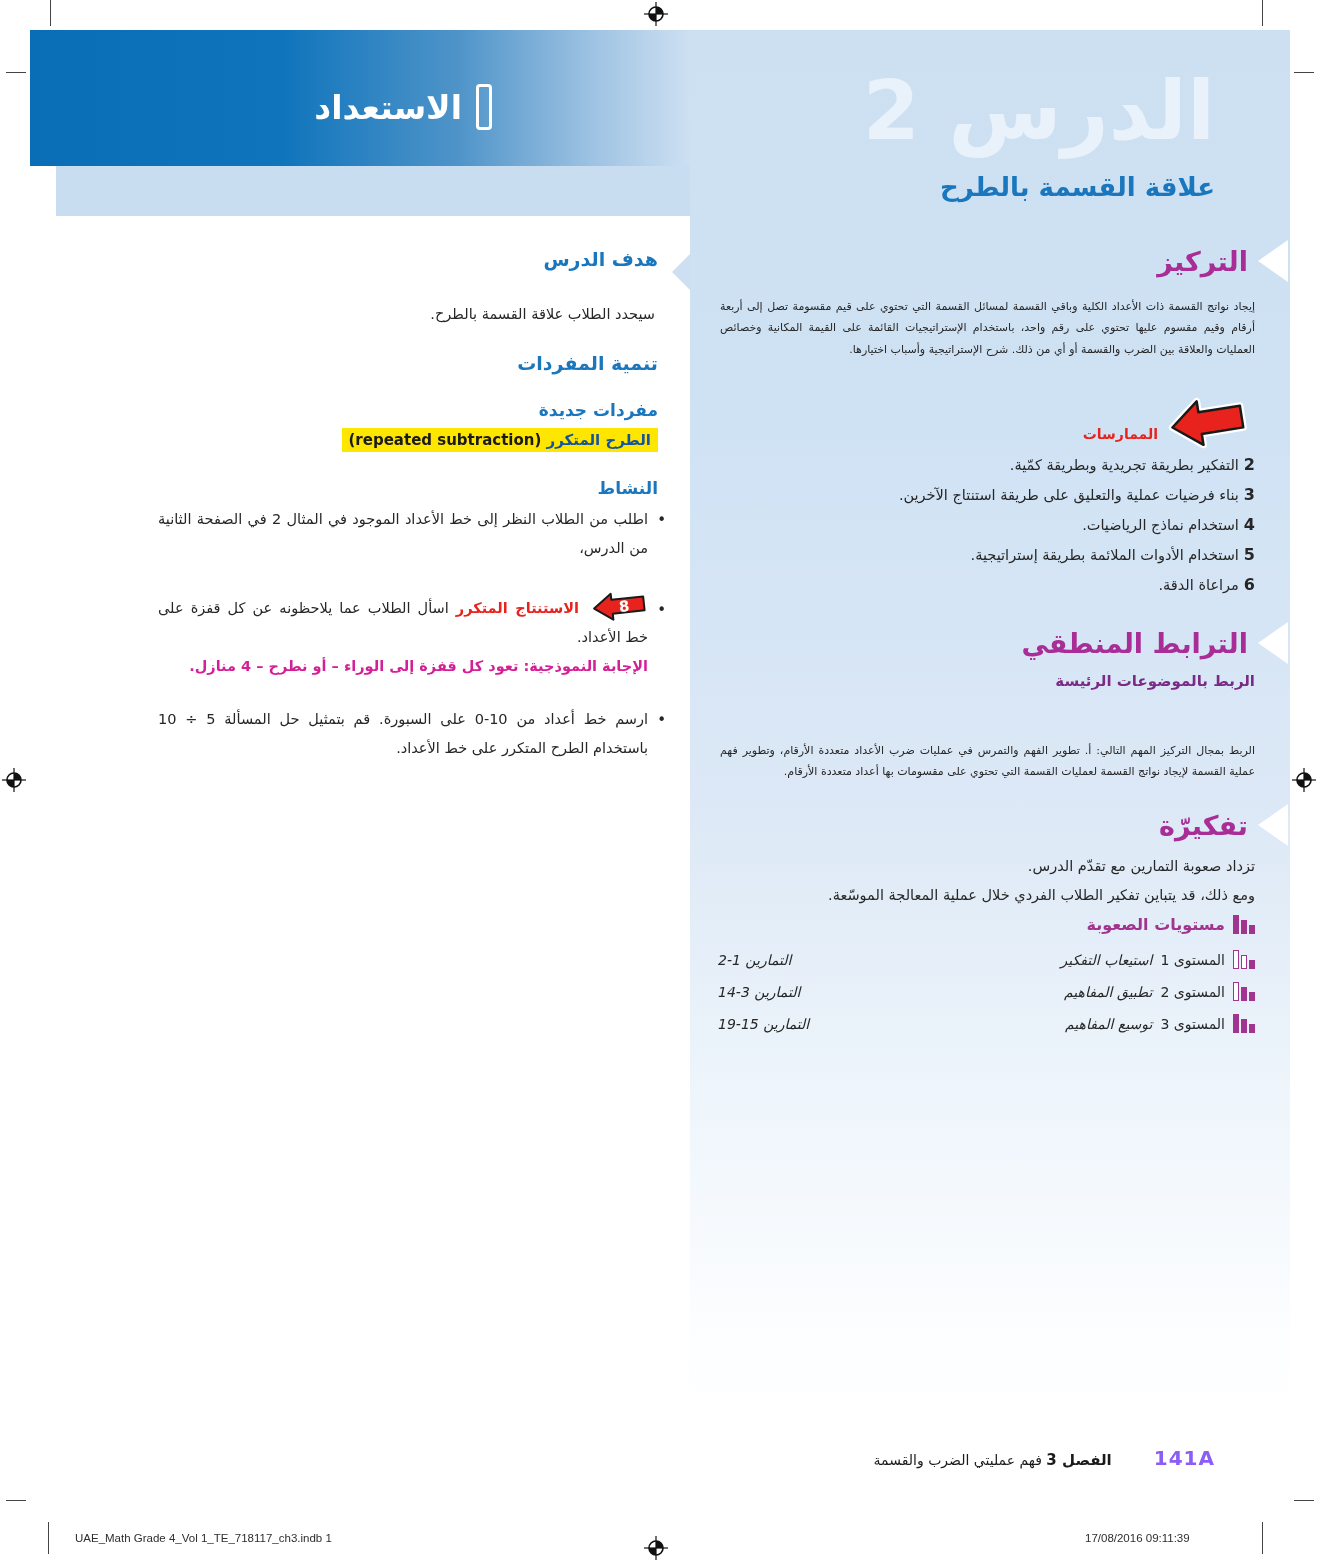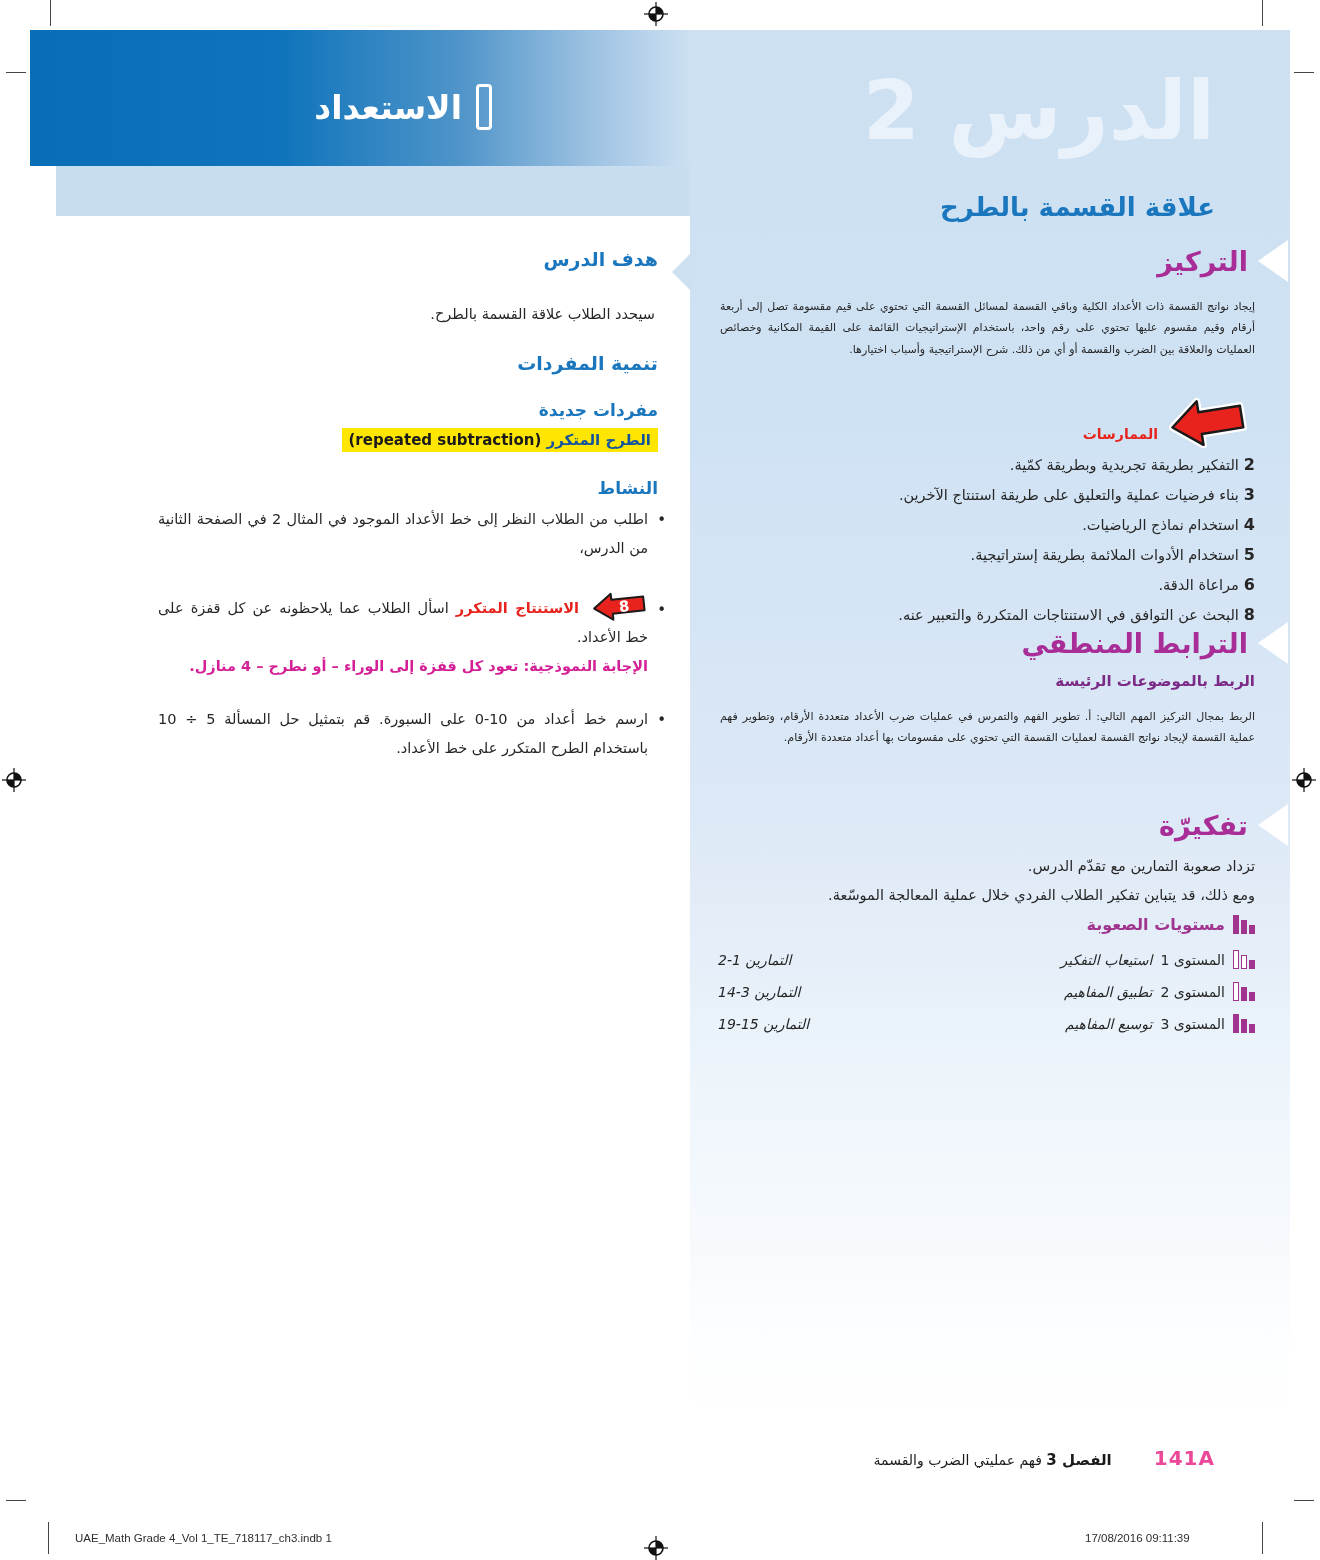--- a/index.html
+++ b/index.html
@@ -8,21 +8,21 @@
   
   .band{left:30px;top:30px;width:660px;height:136px;
     background:linear-gradient(to right,#0a6eb6 0%,#0f74bb 38%,#4f94c9 65%,#9dc2e2 85%,#cde0f2 100%);}
   .band-label{top:84px;right:828px;display:flex;direction:rtl;align-items:center;gap:14px;}
   .band-label .txt{color:#fff;font-weight:bold;font-size:33px;letter-spacing:.5px;}
   .vbar{display:inline-block;width:10px;height:40px;border:3px solid #fff;border-radius:4px;}
   .panel{left:690px;top:30px;width:600px;height:1400px;
     background:linear-gradient(180deg,#cde0f2 0%,#cfe2f4 28%,#dce8f6 55%,#eef5fb 76%,#fdfeff 94%,#fff 100%);}
   .strip{left:56px;top:166px;width:634px;height:50px;background:#c9ddf0;}
   .lesson-big{top:66px;right:105px;font-size:82px;font-weight:bold;color:#e9f1fa;direction:rtl;line-height:1.1;}
-  .lesson-sub{top:192px;right:105px;font-size:26px;font-weight:bold;color:#1b77bd;direction:rtl;}
+  .lesson-sub{top:172px;right:105px;font-size:26px;font-weight:bold;color:#1b77bd;direction:rtl;}
   
   .sec-head{right:32px;display:flex;direction:rtl;align-items:center;gap:10px;}
   .tri-left{width:0;height:0;border-top:21px solid transparent;border-bottom:21px solid transparent;border-right:30px solid #fff;}
   .sec-head .t{font-size:27px;font-weight:bold;color:#a82d96;}
   .rtl-just{direction:rtl;text-align:justify;font-size:11px;line-height:1.95;color:#262626;}
   .rtl-right{direction:rtl;text-align:right;font-size:14.5px;line-height:1.95;color:#262626;}
   .practices-row{top:392px;right:72px;display:flex;direction:rtl;align-items:flex-end;gap:8px;}
   .practices-row .lbl{color:#e8231d;font-weight:bold;font-size:14px;margin-bottom:10px;}
   .plist{right:65px;top:450px;width:535px;direction:rtl;}
   .plist .row{text-align:right;font-size:14.5px;line-height:29px;color:#262626;}
@@ -46,21 +46,21 @@
   .hl .ar{color:#15549c;}
   .hl .en{color:#1a1a1a;}
   .bullets{right:672px;top:505px;width:490px;direction:rtl;}
   .bullet{position:relative;margin-bottom:20px;text-align:justify;font-size:14.5px;line-height:2.0;color:#262626;}
   .bullet .dot{position:absolute;right:-18px;top:0;font-size:15px;}
   .lead-red{color:#e8231d;font-weight:bold;}
   .answer{color:#d41f96;font-weight:bold;}
   .mathltr{direction:ltr;unicode-bidi:isolate;}
   
   .footer-row{top:1446px;right:105px;display:flex;direction:rtl;align-items:baseline;gap:42px;}
-  .pageno{font-size:20px;font-weight:bold;color:#ec4899;letter-spacing:1px;}
+  .pageno{font-size:20px;font-weight:bold;color:#8b5cf6;letter-spacing:1px;}
   .chapter{font-size:14px;color:#1a1a1a;direction:rtl;}
   .chapter b{font-size:15px;}
   .printline{font-family:"Liberation Sans",sans-serif;font-size:11.5px;color:#2e2e2e;}
   .tick{background:#444;}
   .regmark{width:24px;height:24px;}
 </style>
 </head>
 <body>
 
 <div class="abs band"></div>
@@ -126,29 +126,28 @@
   </svg>
   <span class="lbl">الممارسات</span>
 </div>
 
 <div class="abs plist">
   <div class="row"><span class="n">2</span><span>التفكير بطريقة تجريدية وبطريقة كمّية.</span></div>
   <div class="row"><span class="n">3</span><span>بناء فرضيات عملية والتعليق على طريقة استنتاج الآخرين.</span></div>
   <div class="row"><span class="n">4</span><span>استخدام نماذج الرياضيات.</span></div>
   <div class="row"><span class="n">5</span><span>استخدام الأدوات الملائمة بطريقة إستراتيجية.</span></div>
   <div class="row"><span class="n">6</span><span>مراعاة الدقة.</span></div>
-  <div class="row"><span class="n">8</span><span>البحث عن التوافق في الاستنتاجات المتكررة والتعبير عنه.</span></div>
 </div>
 
 <div class="abs sec-head" style="top:622px">
   <span class="tri-left"></span>
   <span class="t">الترابط المنطقي</span>
 </div>
 <div class="abs subhead" style="top:672px">الربط بالموضوعات الرئيسة</div>
-<div class="abs rtl-just" style="top:706px;right:65px;width:535px">الربط بمجال التركيز المهم التالي: أ. تطوير الفهم والتمرس في عمليات ضرب الأعداد متعددة الأرقام، وتطوير فهم عملية القسمة لإيجاد نواتج القسمة لعمليات القسمة التي تحتوي على مقسومات بها أعداد متعددة الأرقام.</div>
+<div class="abs rtl-just" style="top:740px;right:65px;width:535px">الربط بمجال التركيز المهم التالي: أ. تطوير الفهم والتمرس في عمليات ضرب الأعداد متعددة الأرقام، وتطوير فهم عملية القسمة لإيجاد نواتج القسمة لعمليات القسمة التي تحتوي على مقسومات بها أعداد متعددة الأرقام.</div>
 
 <div class="abs sec-head" style="top:804px">
   <span class="tri-left"></span>
   <span class="t">تفكيرّة</span>
 </div>
 <div class="abs rtl-right" style="top:852px;right:65px;width:535px">تزداد صعوبة التمارين مع تقدّم الدرس.</div>
 <div class="abs rtl-right" style="top:881px;right:65px;width:535px">ومع ذلك، قد يتباين تفكير الطلاب الفردي خلال عملية المعالجة الموسّعة.</div>
 
 <div class="abs diff-head" style="top:915px">
   <span class="bars">

